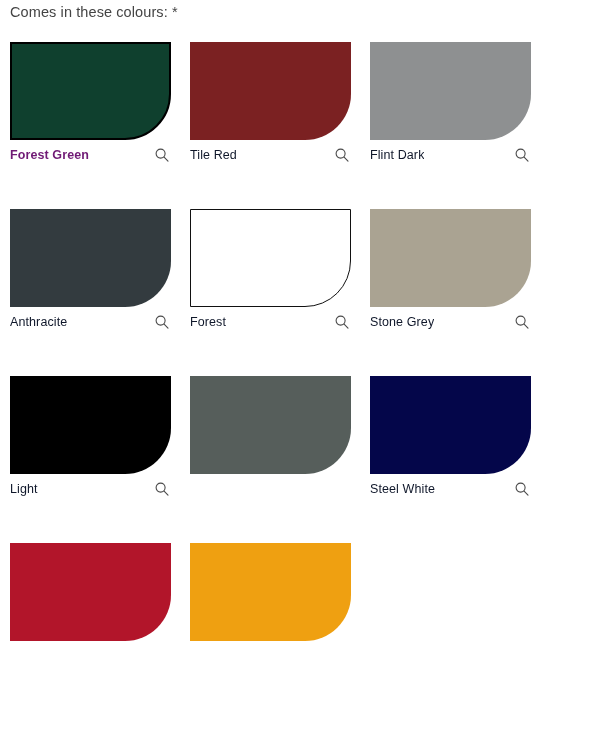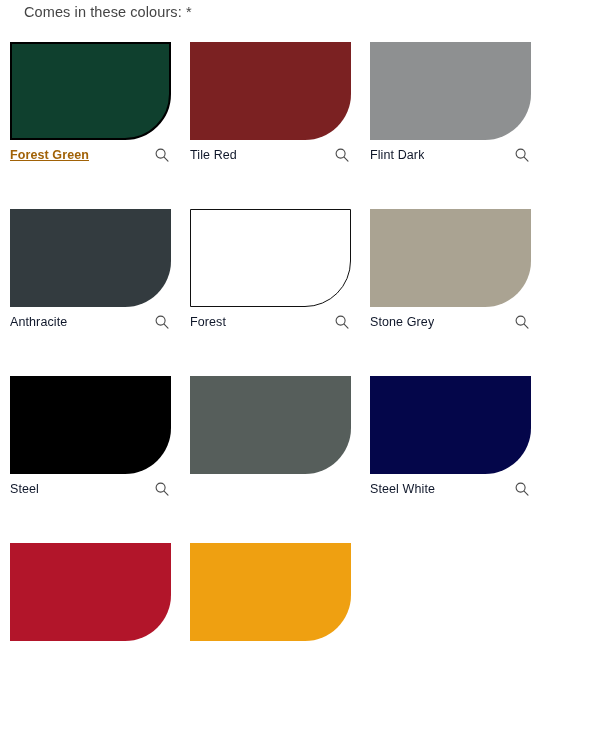--- a/index.html
+++ b/index.html
@@ -18,21 +18,21 @@
 
   .page {
     position: relative;
     width: 594px;
     height: 742px;
     padding: 0;
   }
 
   .field-heading {
     position: absolute;
-    left: 24px;
+    left: 10px;
     top: 1px;
     font-size: 14.5px;
     line-height: 22px;
     color: #444444;
     letter-spacing: 0.1px;
     white-space: nowrap;
   }
   .field-heading .req-star {
     color: #444444;
   }
@@ -90,23 +90,22 @@
   .swatch-label {
     font-size: 12.5px;
     line-height: 16px;
     color: #0f172a;
     letter-spacing: 0.1px;
     white-space: nowrap;
     overflow: hidden;
     text-overflow: ellipsis;
   }
   .swatch-cell[data-selected="true"] .swatch-label {
-    color: #a16207;
+    color: #701a75;
     font-weight: bold;
-    text-decoration: underline;
   }
 
   .zoom-icon {
     flex: 0 0 auto;
     width: 16px;
     height: 16px;
     display: block;
     margin-left: 6px;
   }
   .zoom-icon svg { display: block; }
@@ -190,21 +189,21 @@
             <svg viewBox="0 0 16 16" width="16" height="16">
               <circle cx="6.6" cy="6.6" r="4.5" fill="none" stroke="#4a4a4a" stroke-width="1.1"></circle>
               <line x1="10.1" y1="10.1" x2="14" y2="14.2" stroke="#4a4a4a" stroke-width="1.1" stroke-linecap="round"></line>
             </svg>
           </span>
         </div>
       </div>
       <div class="swatch-cell" data-selected="false" data-outline="false">
         <span class="swatch-chip" style="background: rgb(0, 0, 0);"></span>
         <div class="swatch-footer">
-          <span class="swatch-label">Steel</span>
+          <span class="swatch-label">Light</span>
           <span class="zoom-icon">
             <svg viewBox="0 0 16 16" width="16" height="16">
               <circle cx="6.6" cy="6.6" r="4.5" fill="none" stroke="#4a4a4a" stroke-width="1.1"></circle>
               <line x1="10.1" y1="10.1" x2="14" y2="14.2" stroke="#4a4a4a" stroke-width="1.1" stroke-linecap="round"></line>
             </svg>
           </span>
         </div>
       </div>
       <div class="swatch-cell" data-selected="false" data-outline="false">
         <span class="swatch-chip" style="background: rgb(86, 94, 91);"></span>

